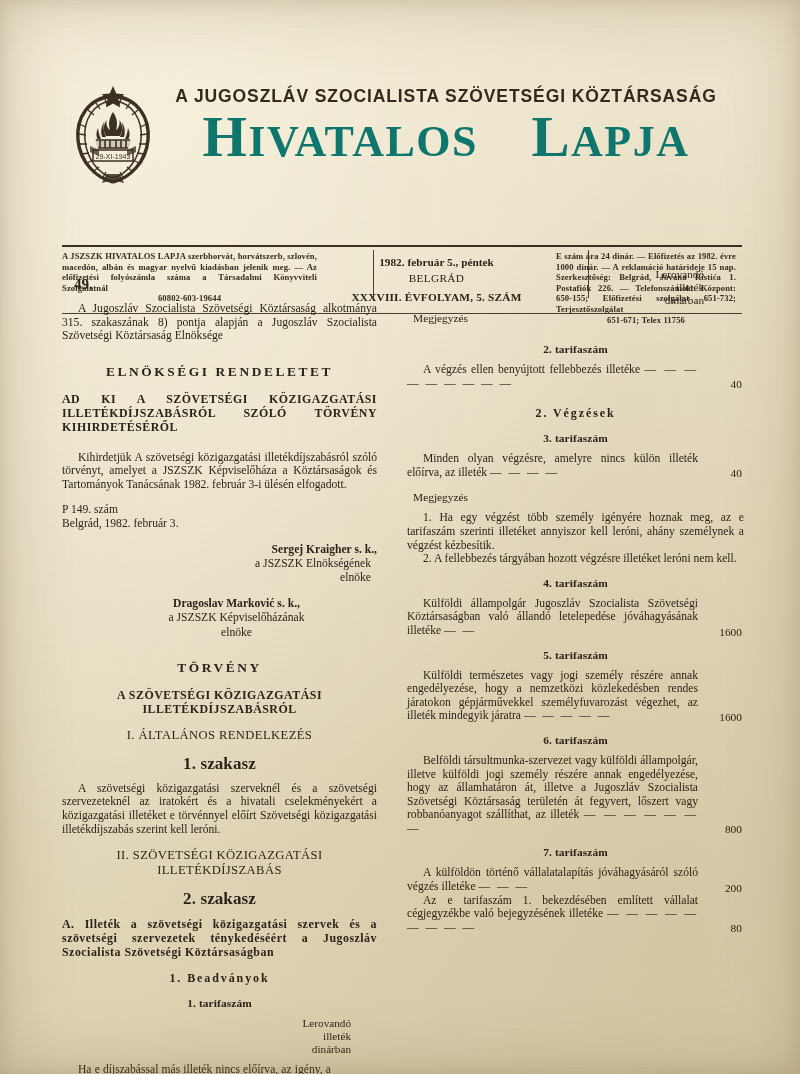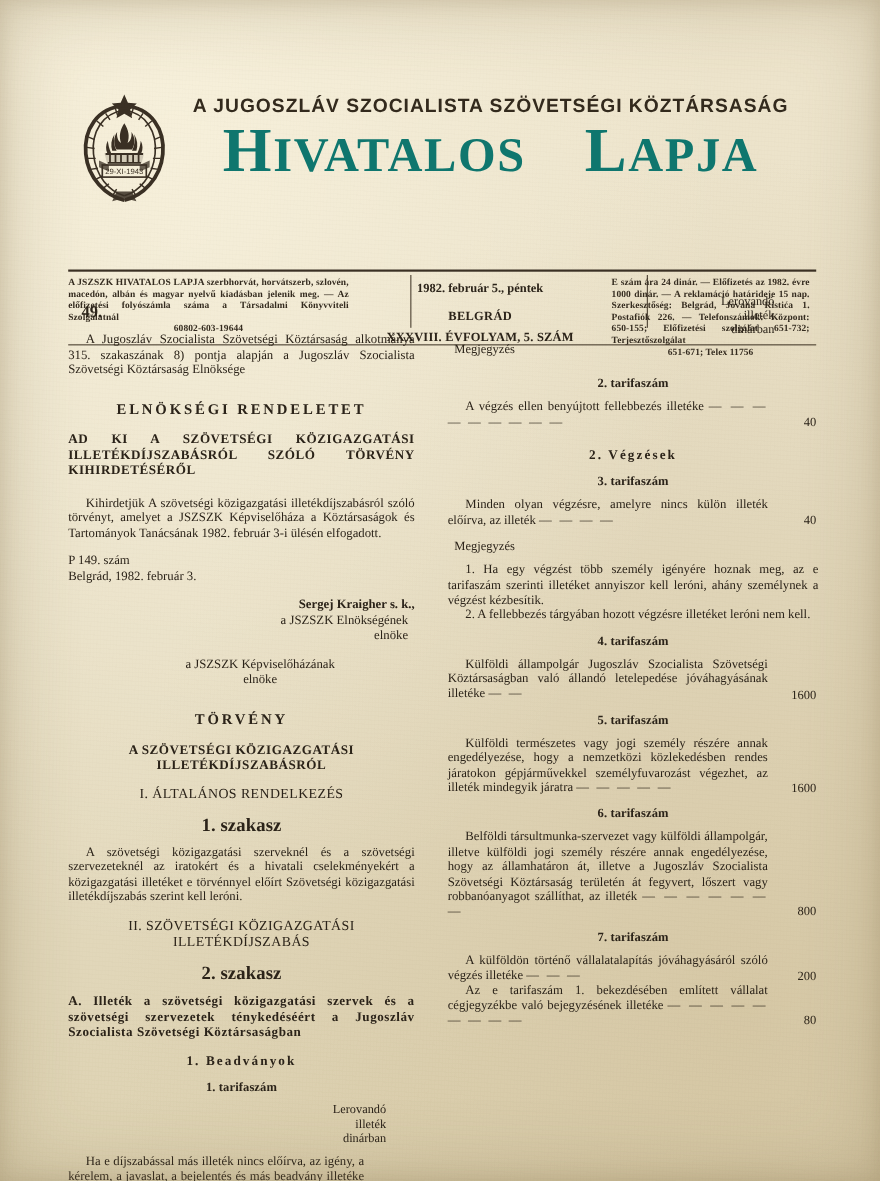--- a/index.html
+++ b/index.html
@@ -58,21 +58,21 @@
   .vsep{position:absolute;top:2px;bottom:2px;width:1px;background:#4a3f30;}
   .vsep.a{left:317px;} .vsep.b{left:532px;}
 
   .smalltxt{
     font-family:"Liberation Serif", serif;
     font-size:8.6px;line-height:10.6px;text-align:justify;
     font-weight:700;color:#352c20;letter-spacing:.1px;
   }
   .smalltxt.last{text-align:center;}
   .midline1{font-weight:700;font-size:11.3px;margin-top:5px;}
-  .midline2{font-weight:700;font-size:11.3px;margin-top:14px;letter-spacing:.3px;}
+  .midline2{font-weight:400;font-size:11.3px;margin-top:4px;letter-spacing:.3px;}
   .midline3{font-weight:700;font-size:11.3px;margin-top:7px;letter-spacing:.2px;}
 
   
   .cols{position:absolute;left:62px;right:58px;top:268px;bottom:20px;}
   .col{position:absolute;top:0;bottom:0;width:315px;}
   .col.l{left:0;} .col.r{left:345px;width:337px;}
 
   .artnum{font-weight:700;font-size:15px;margin:8px 0 9px 12px;}
 
   p.body{
@@ -241,20 +241,21 @@
       <p class="plain">P 149. szám</p>
       <p class="plain">Belgrád, 1982. február 3.</p>
 
       <div class="signblock">
         <div class="nm">Sergej Kraigher s. k.,</div>
         <div class="r2">a JSZSZK Elnökségének</div>
         <div class="r2">elnöke</div>
       </div>
 
       <div class="signblock2">
+        <div class="nm">Dragoslav Marković s. k.,</div>
         <div>a JSZSZK Képviselőházának</div>
         <div>elnöke</div>
       </div>
 
       <h2 class="spaced" style="margin-top:20px">TÖRVÉNY</h2>
 
       <h3 class="heavy">A SZÖVETSÉGI KÖZIGAZGATÁSI ILLETÉKDÍJSZABÁSRÓL</h3>
 
       <h4 class="roman">I. ÁLTALÁNOS RENDELKEZÉS</h4>
 

